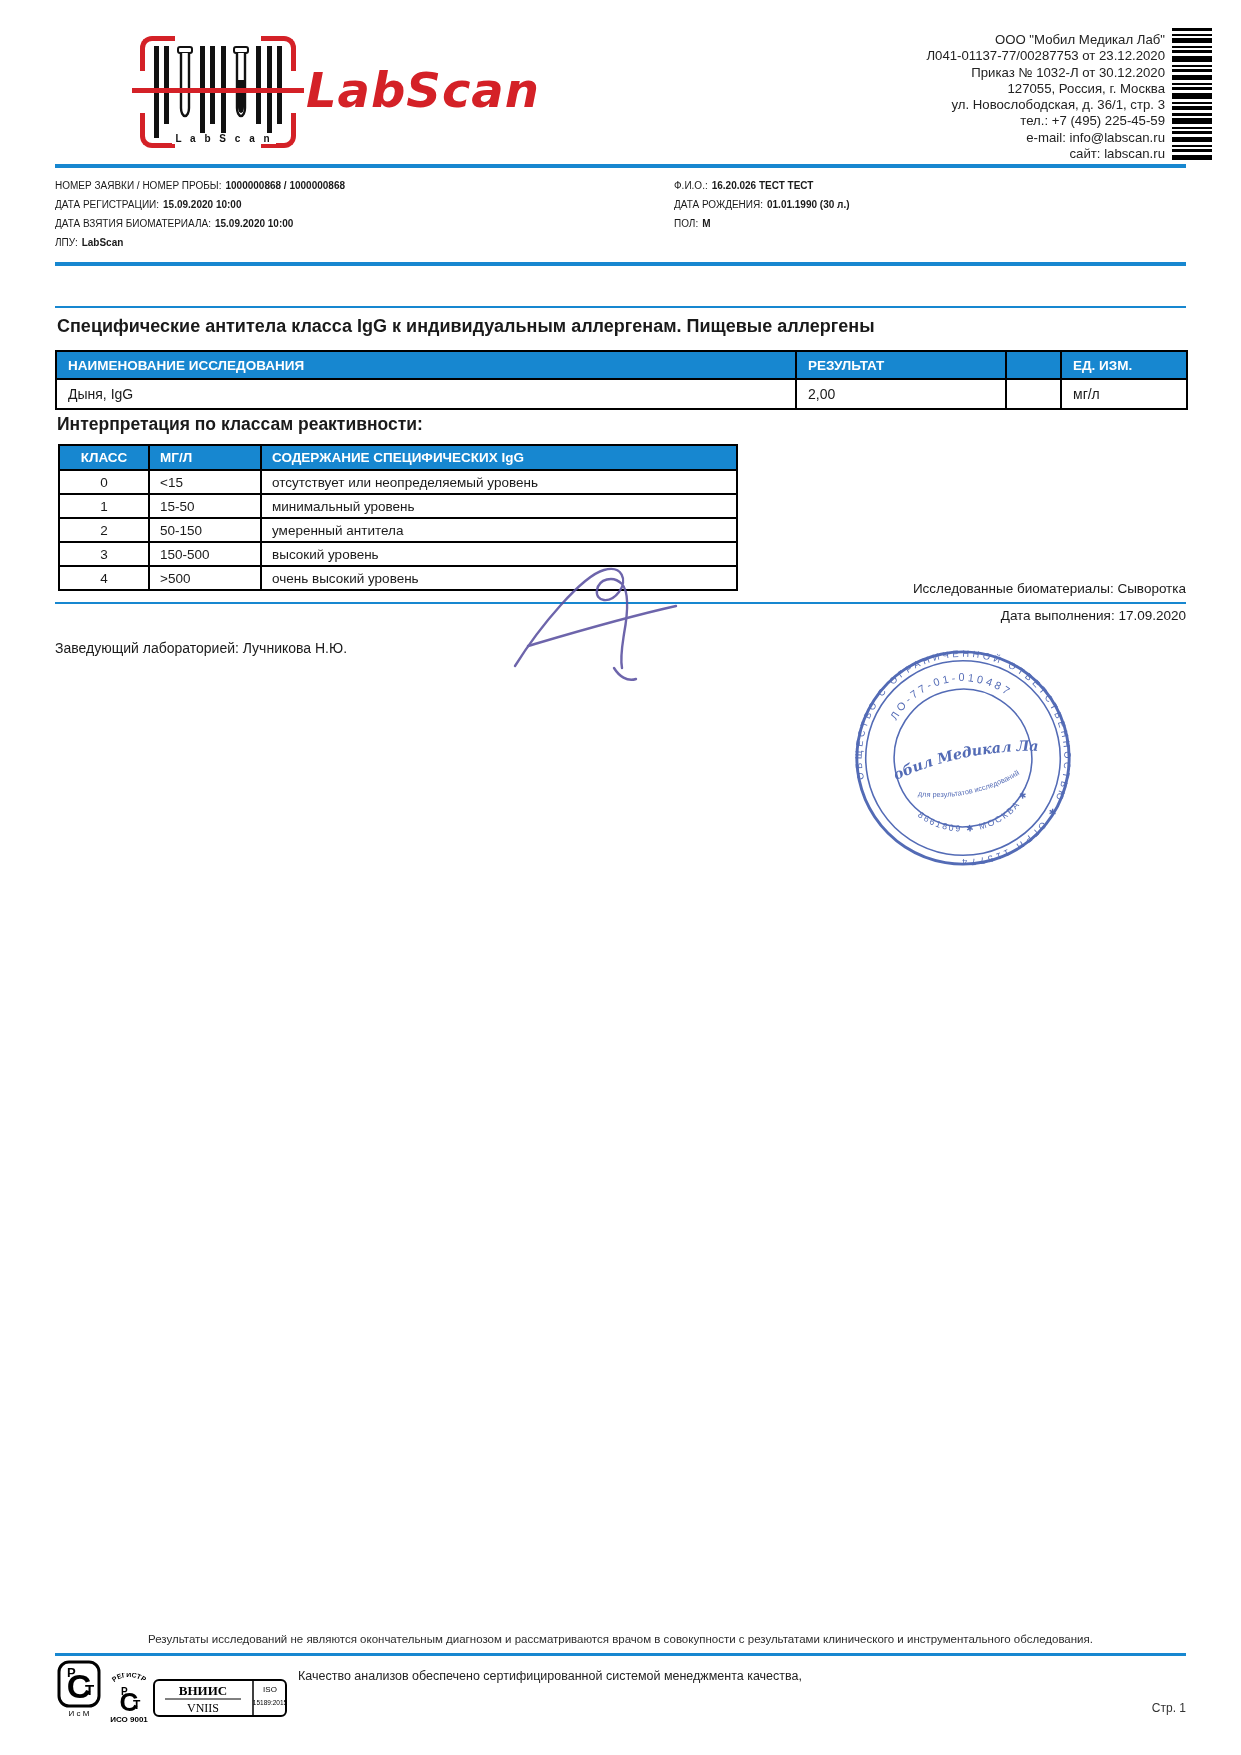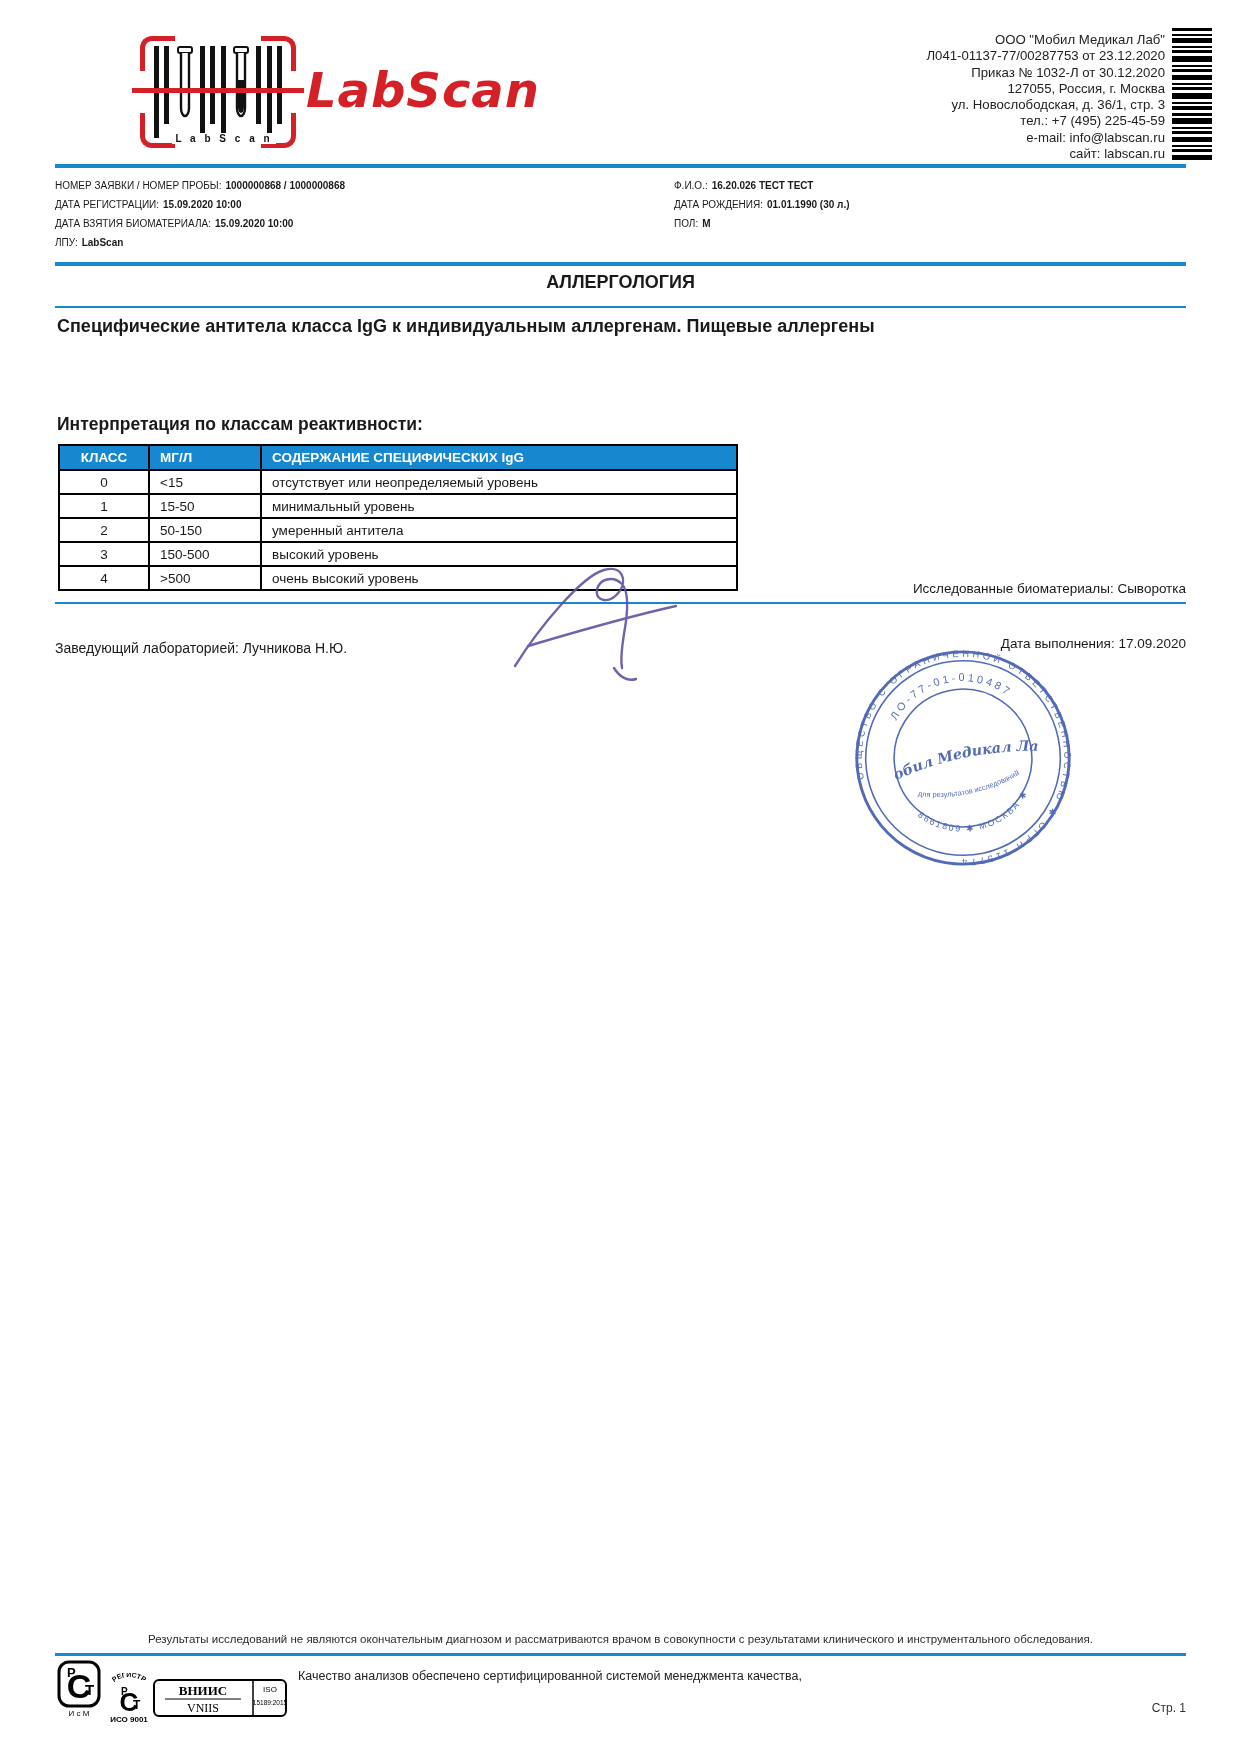--- a/index.html
+++ b/index.html
@@ -139,24 +139,45 @@
       <div><span>ЛПУ:</span><span class="pval">LabScan</span></div>
     </div>
     <div class="pcol-r">
       <div><span>Ф.И.О.:</span><span class="pval">16.20.026 ТЕСТ ТЕСТ</span></div>
       <div><span>ДАТА РОЖДЕНИЯ:</span><span class="pval">01.01.1990 (30 л.)</span></div>
       <div><span>ПОЛ:</span><span class="pval">М</span></div>
     </div>
   </div>
 
   <div class="hrule" style="top:262px;height:4px;"></div>
-  <div class="sec-title">АЛЛЕРГОЛОГИЯ</div>
   <div class="hrule" style="top:306px;height:2px;"></div>
   <div class="sec-sub">Специфические антитела класса IgG к индивидуальным аллергенам. Пищевые аллергены</div>
 
+  <table class="rtable">
+    <colgroup>
+        <col style="width:740px">
+        <col style="width:210px">
+        <col style="width:55px">
+        <col style="width:126px">
+      </colgroup>
+    <tbody>
+        <tr class="th">
+      <td>НАИМЕНОВАНИЕ ИССЛЕДОВАНИЯ</td>
+      <td>РЕЗУЛЬТАТ</td>
+      <td></td>
+      <td>ЕД. ИЗМ.</td>
+    </tr>
+    <tr>
+      <td>Дыня, IgG</td>
+      <td>2,00</td>
+      <td></td>
+      <td>мг/л</td>
+    </tr>
+  </tbody>
+    </table>
 
   <div class="ihead">Интерпретация по классам реактивности:</div>
   <table class="itable">
     <colgroup>
         <col style="width:90px">
         <col style="width:112px">
         <col style="width:476px">
       </colgroup>
     <tbody>
         <tr class="th">
@@ -187,21 +208,21 @@
     <tr>
       <td class="tc">4</td>
       <td>&gt;500</td>
       <td>очень высокий уровень</td>
     </tr>
   </tbody>
     </table>
 
   <div class="meta-r" style="top:581px;">Исследованные биоматериалы: Сыворотка</div>
   <div class="hrule" style="top:602px;height:2px;"></div>
-  <div class="meta-r" style="top:608px;margin-top:28px;">Дата выполнения: 17.09.2020</div>
+  <div class="meta-r" style="top:608px;">Дата выполнения: 17.09.2020</div>
   <div class="lab-head">Заведующий лабораторией: Лучникова Н.Ю.</div>
 
   <svg class="signature" width="200" height="135" viewBox="0 0 200 135">
     <g fill="none" stroke="#5a50a0" stroke-width="2.4" stroke-linecap="round" opacity="0.88">
       <path d="M15,108 C40,68 82,18 104,12 C122,7 128,22 119,34 C110,46 95,44 97,32 C99,21 113,17 122,26 C129,34 128,54 124,76 C122,89 120,100 122,110"></path>
       <path d="M28,88 C72,75 122,60 176,48"></path>
       <path d="M114,110 C119,118 127,124 136,121"></path>
     </g>
   </svg>
 

